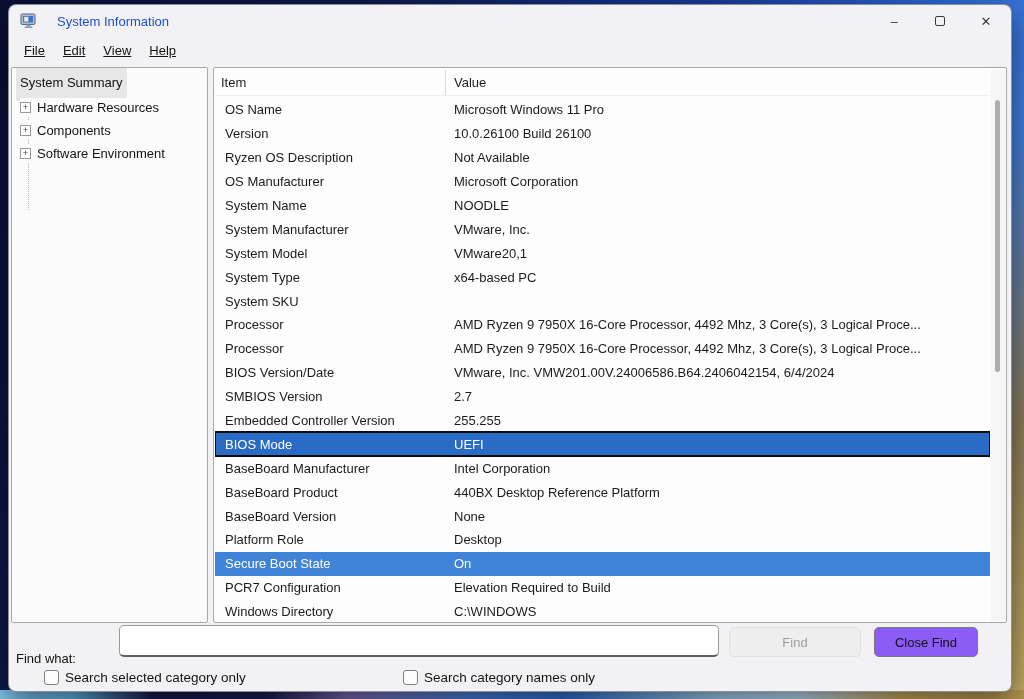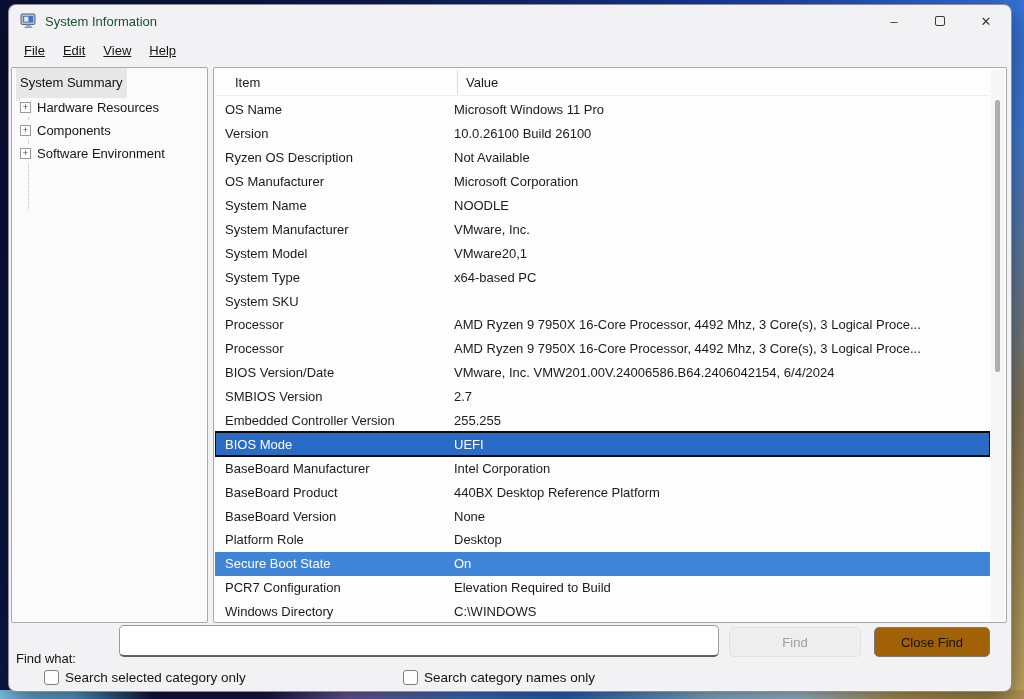--- a/index.html
+++ b/index.html
@@ -13,21 +13,21 @@
     background:linear-gradient(to right,#7fc4e9 0%,#63b7e6 7%,#15164a 15%,#1a1b52 26%,#7a68b0 34%,#4a7fd6 45%,#2f6fd0 55%,#9fd0ee 70%,#b9d9ef 78%,#c9a95c 88%,#b3964f 100%); }
 
   
   .window { position:absolute; left:8px; top:4px; width:1004px; height:688px;
     background:#f2f1f4; border-radius:8px; border:1px solid rgba(20,20,40,.45);
     box-shadow:0 10px 30px rgba(0,0,0,.5); overflow:hidden; z-index:2; }
 
   
   .titlebar { position:absolute; left:0; top:0; width:100%; height:32px; display:flex; align-items:center; }
   .app-icon { margin-left:11px; width:17px; height:16px; flex:none; }
-  .title-text { margin-left:8px; font-size:13px; color:#14532d; }
+  .title-text { margin-left:20px; font-size:13px; color:#1d4ed8; }
   .win-controls { position:absolute; right:2px; top:0; height:32px; display:flex; }
   .wc-btn { width:46px; height:32px; display:flex; align-items:center; justify-content:center; color:#3a3a3a; cursor:default; }
   .wc-min { font-size:13px; }
   .wc-max-box { width:10px; height:10px; border:1.4px solid #3a3a3a; border-radius:2px; }
   .wc-close { font-size:13px; }
 
   
   .menubar { position:absolute; left:0; top:32px; width:100%; height:26px; display:flex; align-items:center; padding-left:6px; }
   .menu-item { padding:3px 9px; font-size:13px; color:#141414;text-decoration:underline; }
 
@@ -41,40 +41,40 @@
   .tree-item.t1 { top:30px; } .tree-item.t2 { top:53px; } .tree-item.t3 { top:76px; }
   .plus-box { width:11px; height:11px; border:1px solid #9a9a9a; background:#fff; color:#444;
     font-size:9px; line-height:9px; text-align:center; margin-right:6px; flex:none; }
   .tree-label { color:#141414; }
 
   
   .table-panel { position:absolute; left:204px; top:62px; width:794px; height:556px;
     background:#fdfdfd; border:1px solid #a9a9a9; border-radius:2px; overflow:hidden; }
   .thead { position:absolute; left:1px; top:2px; right:16px; height:26px; display:flex; align-items:center;
     border-bottom:1px solid #ededed; background:#fdfdfd; }
-  .thead .c-item { padding-left:20px; width:230px; flex:none; color:#1b1b1b; }
-  .thead .c-value { flex:1; border-left:1px solid #dcdcdc; padding-left:8px; align-self:stretch; display:flex; align-items:center;margin-left:12px; }
+  .thead .c-item { padding-left:6px; width:230px; flex:none; color:#1b1b1b; }
+  .thead .c-value { flex:1; border-left:1px solid #dcdcdc; padding-left:8px; align-self:stretch; display:flex; align-items:center; }
   .tbody { position:absolute; left:1px; top:30px; right:16px; bottom:0; overflow:hidden; }
   .trow { display:flex; align-items:center; height:23.9px; white-space:nowrap; }
   .trow .c-item { padding-left:10px; width:230px; flex:none; overflow:hidden; }
   .trow .c-value { flex:1; padding-left:9px; overflow:hidden; }
   .trow.selected-focused { background:#2a6bc5; color:#fff; outline:2px solid #0c0c0c; outline-offset:-1px; }
   .trow.selected { background:#4084d8; color:#fff; }
   .vscroll { position:absolute; right:1px; top:2px; width:14px; bottom:1px; background:#f6f6f6; }
   .vthumb { position:absolute; right:5px; top:30px; width:5px; height:272px; background:#aeaeae; border-radius:3px; }
 
   
   .find-label { position:absolute; left:7px; top:626px; font-size:13px; color:#141414;margin-top:20px; }
   .find-input { position:absolute; left:110px; top:620px; width:600px; height:32px;
     background:#fff; border:1px solid #9a9a9a; border-bottom:2px solid #5f5f5f; border-radius:5px;
     font-family:inherit; font-size:13px; padding:0 8px; outline:none; }
   .btn { position:absolute; top:622px; height:30px; border-radius:5px; font-family:inherit; font-size:13px;
     display:flex; align-items:center; justify-content:center; }
   .btn-find { left:720px; width:132px; background:#efeeee; border:1px solid #e3e2e2; color:#9e9e9e; }
-  .btn-close { left:865px; width:116px; background:#a16207; border:1px solid #7a7a7a; color:#111; }
+  .btn-close { left:865px; width:104px; background:#8b5cf6; border:1px solid #7a7a7a; color:#111; }
 
   
   .cb-row { position:absolute; left:0; top:662px; width:100%; height:22px;margin-left:28px; }
   .cb-box { position:absolute; top:3px; width:15px; height:15px; border:1px solid #7f7f7f; border-radius:3px; background:#fdfdfd; }
   .cb1-box { left:7px; } .cb2-box { left:366px; }
   .cb-label { position:absolute; top:3px; font-size:13.5px; color:#141414; }
   .cb1-label { left:28px; } .cb2-label { left:387px; }
 </style>
 </head>
 <body>

